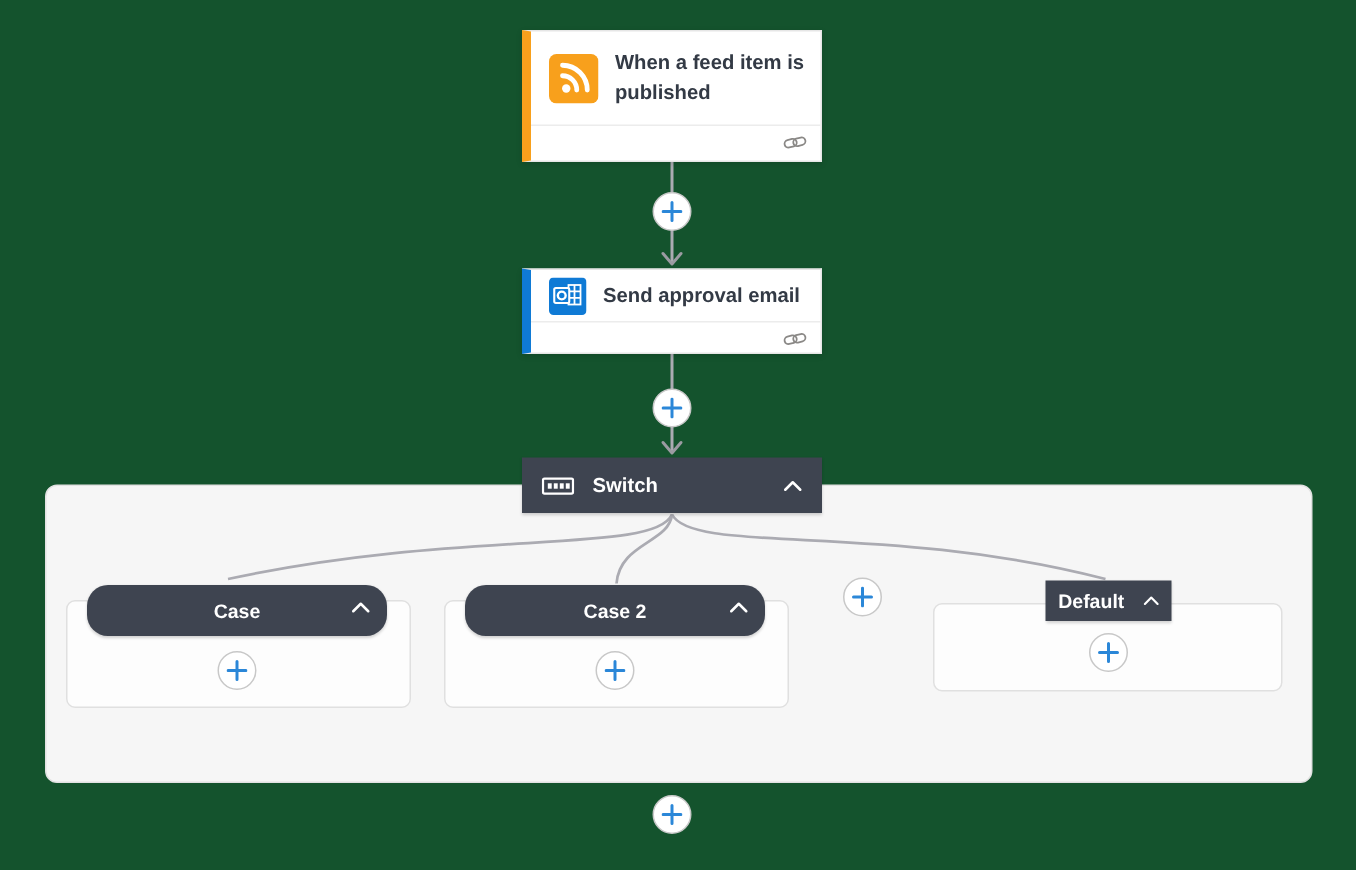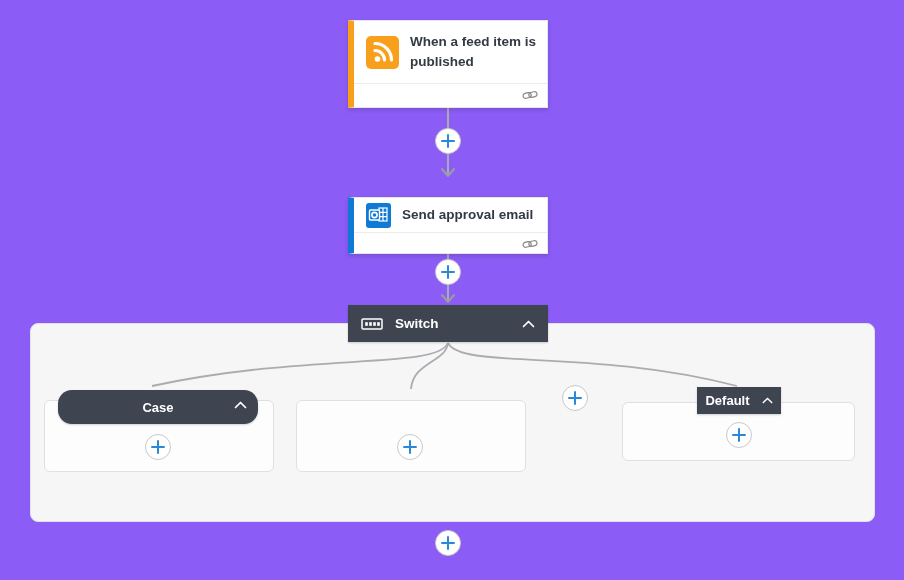--- a/index.html
+++ b/index.html
@@ -3,21 +3,21 @@
 <meta charset="utf-8">
 <style>
   * { margin: 0; padding: 0; box-sizing: border-box; }
   html, body { background: #ffffff; }
   body { font-family: "Liberation Sans", "DejaVu Sans", sans-serif; }
 
   #canvas {
     position: relative;
     width: 904px;
     height: 580px;
-    background: #8b5cf6;
+    background: #14532d;
     overflow: hidden;
   }
 
   
   #connector-layer {
     position: absolute;
     left: 0; top: 0;
     width: 904px; height: 580px;
     z-index: 1;
     pointer-events: none;
@@ -40,21 +40,21 @@
     width: 200px;
     background: #ffffff;
     border: 1px solid #e6e6e6;
     border-left-width: 6px;
     border-left-style: solid;
     box-shadow: 0 1.5px 4px rgba(0,0,0,0.14);
     z-index: 3;
     cursor: pointer;
   }
   .flow-card.trigger { left: 348px; top: 20px; height: 88px; border-left-color: #F8A01C; }
-  .flow-card.action  { left: 348px; top: 179px; height: 57px; border-left-color: #0F7AD5; margin-top: 18px; }
+  .flow-card.action  { left: 348px; top: 179px; height: 57px; border-left-color: #0F7AD5; }
 
   .card-main {
     display: flex;
     align-items: center;
     gap: 11px;
     padding: 0 10px 0 12px;
   }
   .trigger .card-main { height: 62px; }
   .action  .card-main { height: 34px; }
 
@@ -241,20 +241,26 @@
       <path d="M1.5,6.5 L6.5,1.5 L11.5,6.5" stroke="#ffffff" stroke-width="1.7" fill="none" stroke-linecap="round" stroke-linejoin="round"></path>
     </svg>
   </div>
   <div class="plus-btn plus-case1">
     <svg width="14" height="14" viewBox="0 0 14 14">
       <path d="M7,1 V13 M1,7 H13" stroke="#2B87D8" stroke-width="2" stroke-linecap="round"></path>
     </svg>
   </div>
 
   <div class="branch-box case2"></div>
+  <div class="dark-header case-header case2">
+    <span class="hdr-label">Case 2</span>
+    <svg class="chev" width="13" height="8" viewBox="0 0 13 8">
+      <path d="M1.5,6.5 L6.5,1.5 L11.5,6.5" stroke="#ffffff" stroke-width="1.7" fill="none" stroke-linecap="round" stroke-linejoin="round"></path>
+    </svg>
+  </div>
   <div class="plus-btn plus-case2">
     <svg width="14" height="14" viewBox="0 0 14 14">
       <path d="M7,1 V13 M1,7 H13" stroke="#2B87D8" stroke-width="2" stroke-linecap="round"></path>
     </svg>
   </div>
 
   <div class="plus-btn plus-add-case">
     <svg width="14" height="14" viewBox="0 0 14 14">
       <path d="M7,1 V13 M1,7 H13" stroke="#2B87D8" stroke-width="2" stroke-linecap="round"></path>
     </svg>

